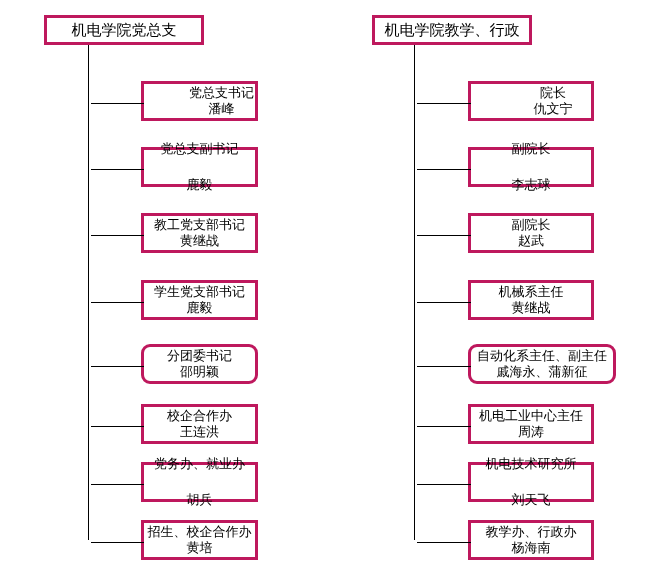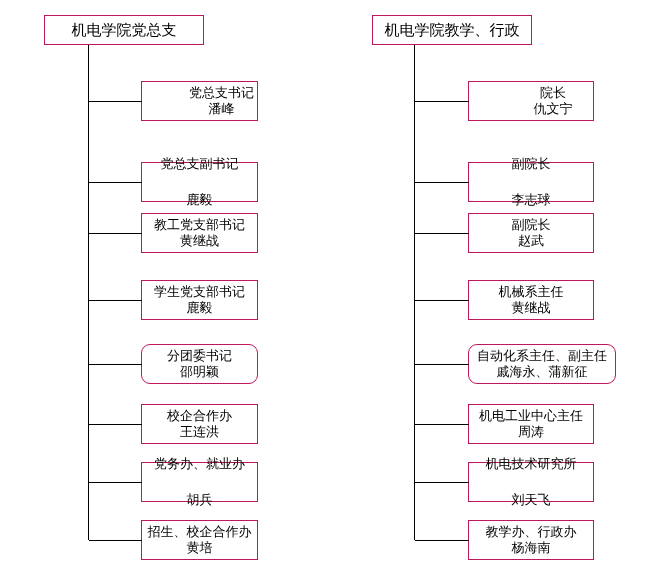--- a/index.html
+++ b/index.html
@@ -8,21 +8,21 @@
     width: 650px;
     height: 567px;
     background: #ffffff;
     color: #000000;
     font-family: "Liberation Serif", "DejaVu Serif", serif;
     overflow: hidden;
   }
   .box {
     position: absolute;
     box-sizing: border-box;
-    border: 1px solid #be185d;
+    border: 3px solid #be185d;
     background: #ffffff;
     display: flex;
     flex-direction: column;
     align-items: center;
     justify-content: center;
     text-align: center;
   }
   .root {
     top: 15px;
     height: 30px;
@@ -35,21 +35,21 @@
   .node {
     width: 117px;
     height: 40px;
     font-size: 13px;
     line-height: 16px;
   }
   .col-left  { left: 141px; }
   .col-right { left: 468px; width: 126px; }
   .col-right.wide { width: 148px; align-items: center; }
   
-  .r1 { top: 81px; padding-left: 44px; }  .r2 { top: 162px; gap: 20px; } .r3 { top: 213px; } .r4 { top: 280px; }
+  .r1 { top: 81px; padding-left: 44px; }  .r2 { top: 147px; gap: 20px; } .r3 { top: 213px; } .r4 { top: 280px; }
   .r5 { top: 344px; border-radius: 9px; } .r6 { top: 404px; } .r7 { top: 462px; gap: 20px; } .r8 { top: 520px; }
   
   .node::before {
     content: "";
     position: absolute;
     top: 19px;
     height: 0;
     border-top: 1px solid #000000;
   }
   .col-left::before  { left: -53px; width: 53px; }

